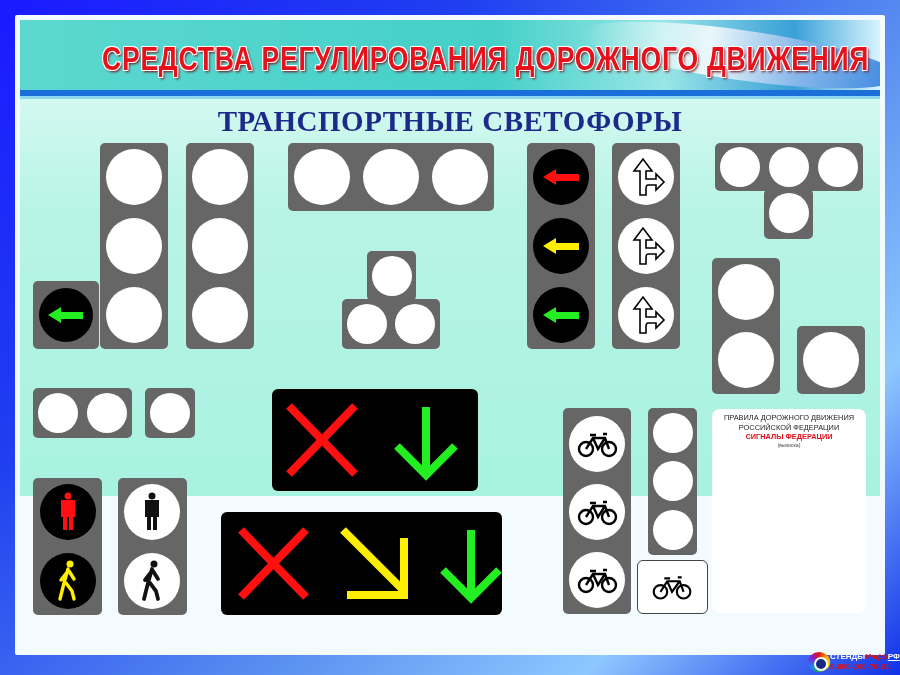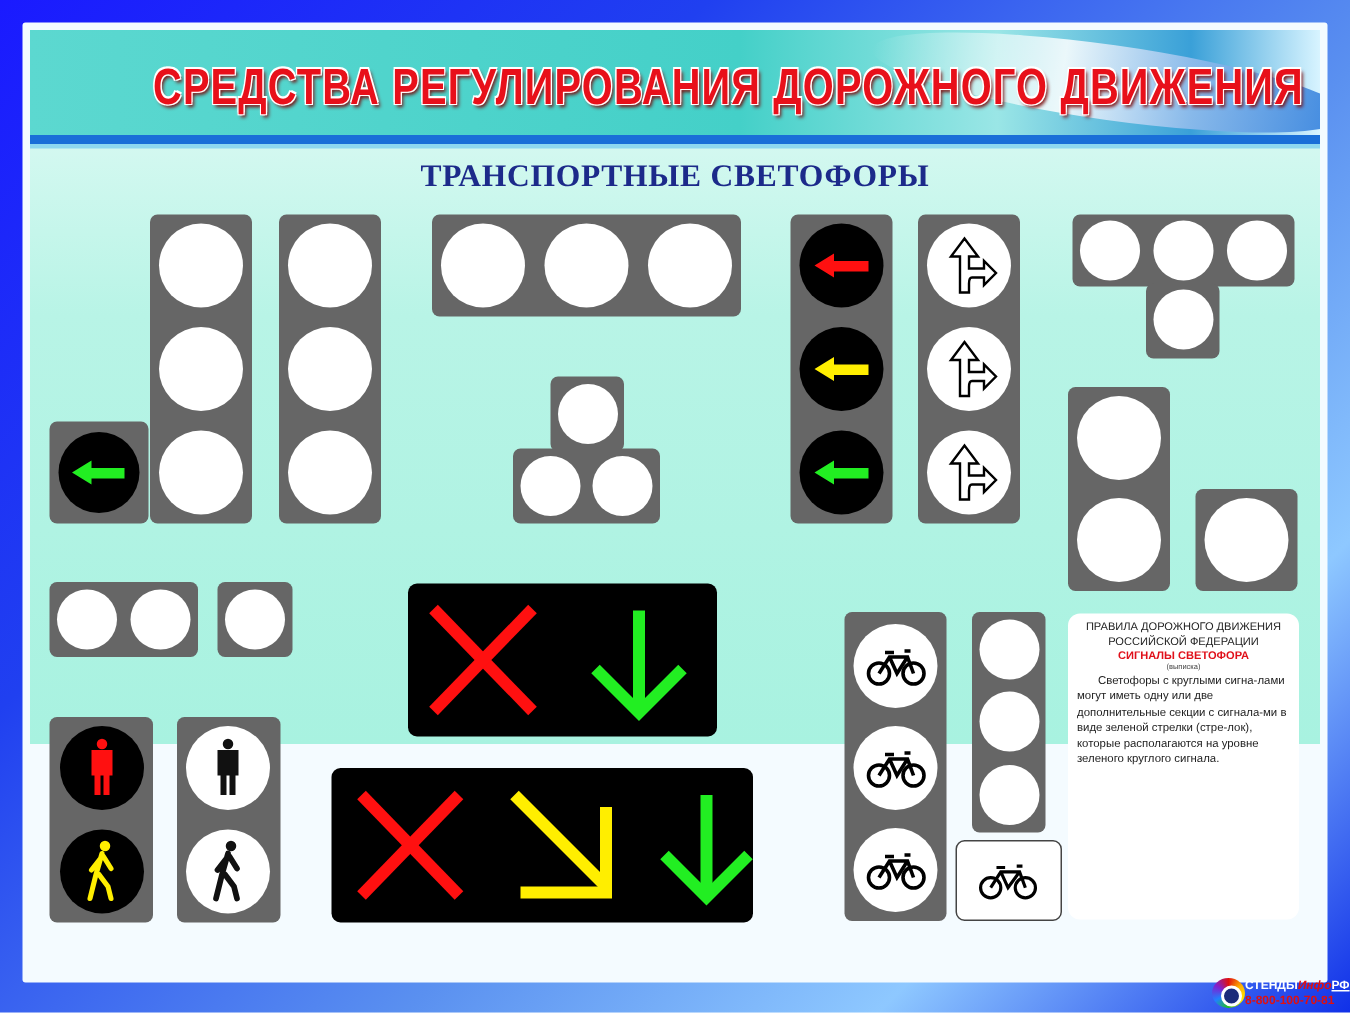--- a/index.html
+++ b/index.html
@@ -46,21 +46,21 @@
     letter-spacing: 1px;
     transform: scaleX(0.78);
     transform-origin: left center;
     white-space: nowrap;
     text-shadow: 0 0 2px #fff, 1px 1px 0 #fff, -1px -1px 0 #fff, 1px -1px 0 #fff, -1px 1px 0 #fff, 2px 2px 3px #700;
     line-height: 42px;
   }
   .subtitle {
     position: absolute; left: 0; top: 85px; width: 860px; text-align: center;
     font-family: "Liberation Serif", serif; font-weight: bold;
-    font-size: 21px; color: #1c2a8a; letter-spacing: 0.5px;
+    font-size: 29px; color: #1c2a8a; letter-spacing: 0.5px;
   }
   .bottom-swoosh {
     position: absolute; left: -20px; top: 575px; width: 920px; height: 80px;
     background: #1a6fd8;
     border-radius: 50% 50% 0 0 / 40% 40% 0 0;
     transform: rotate(-1.6deg);
   }
   .bottom-swoosh-white {
     position: absolute; left: -20px; top: 568px; width: 920px; height: 20px;
     background: #ffffff;
@@ -314,22 +314,21 @@
         <circle cx="23" cy="32" r="7"></circle>
         <circle cx="47" cy="32" r="7"></circle>
         <path d="M23,32 L30,21 L43,21 L47,32 M30,21 L35,32 L43,21 M27,18 L33,18 M41,17 L45,17"></path>
       </g>
     </svg>
 </div>
 
 <div class="rules">
   <div class="hdr">ПРАВИЛА ДОРОЖНОГО ДВИЖЕНИЯ</div>
   <div class="hdr">РОССИЙСКОЙ ФЕДЕРАЦИИ</div>
-  <div class="hdr-red">СИГНАЛЫ СВЕТОФОРА</div>
+  <div class="hdr-red">СИГНАЛЫ ФЕДЕРАЦИИ</div>
   <div class="hdr-small">(выписка)</div>
-  <p class="indent">Светофоры с круглыми сигна-лами могут иметь одну или две дополнительные секции с сигнала-ми в виде зеленой стрелки (стре-лок), которые располагаются на уровне зеленого круглого сигнала.</p>
 </div>
 
 <div class="logo">
   <div class="eye"></div>
   <div class="l1"><span style="color:#fff;font-style:normal;">СТЕНДЫ</span><span>Инфо</span><span style="color:#fff;font-style:normal;text-decoration:underline;">РФ</span></div>
   <div class="l2">8-800-100-70-81</div>
 </div>
 
 </body></html>

